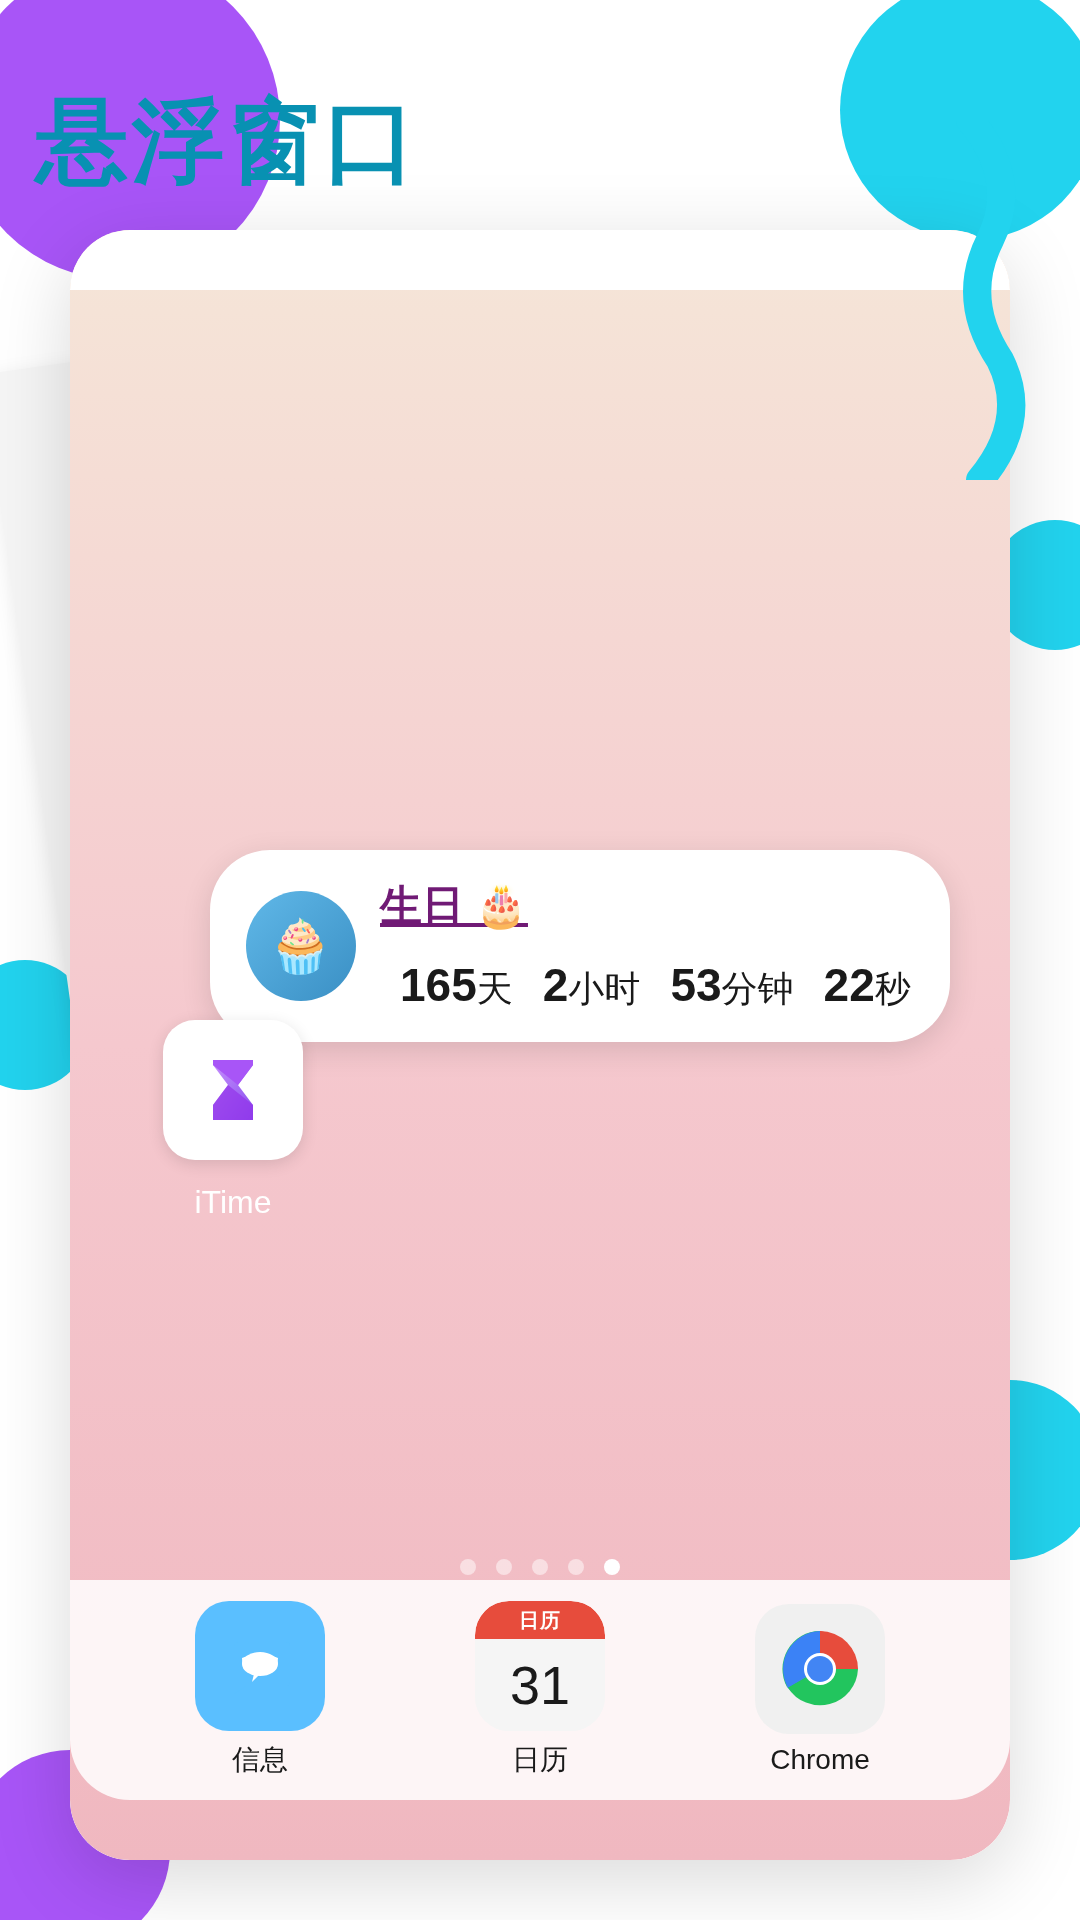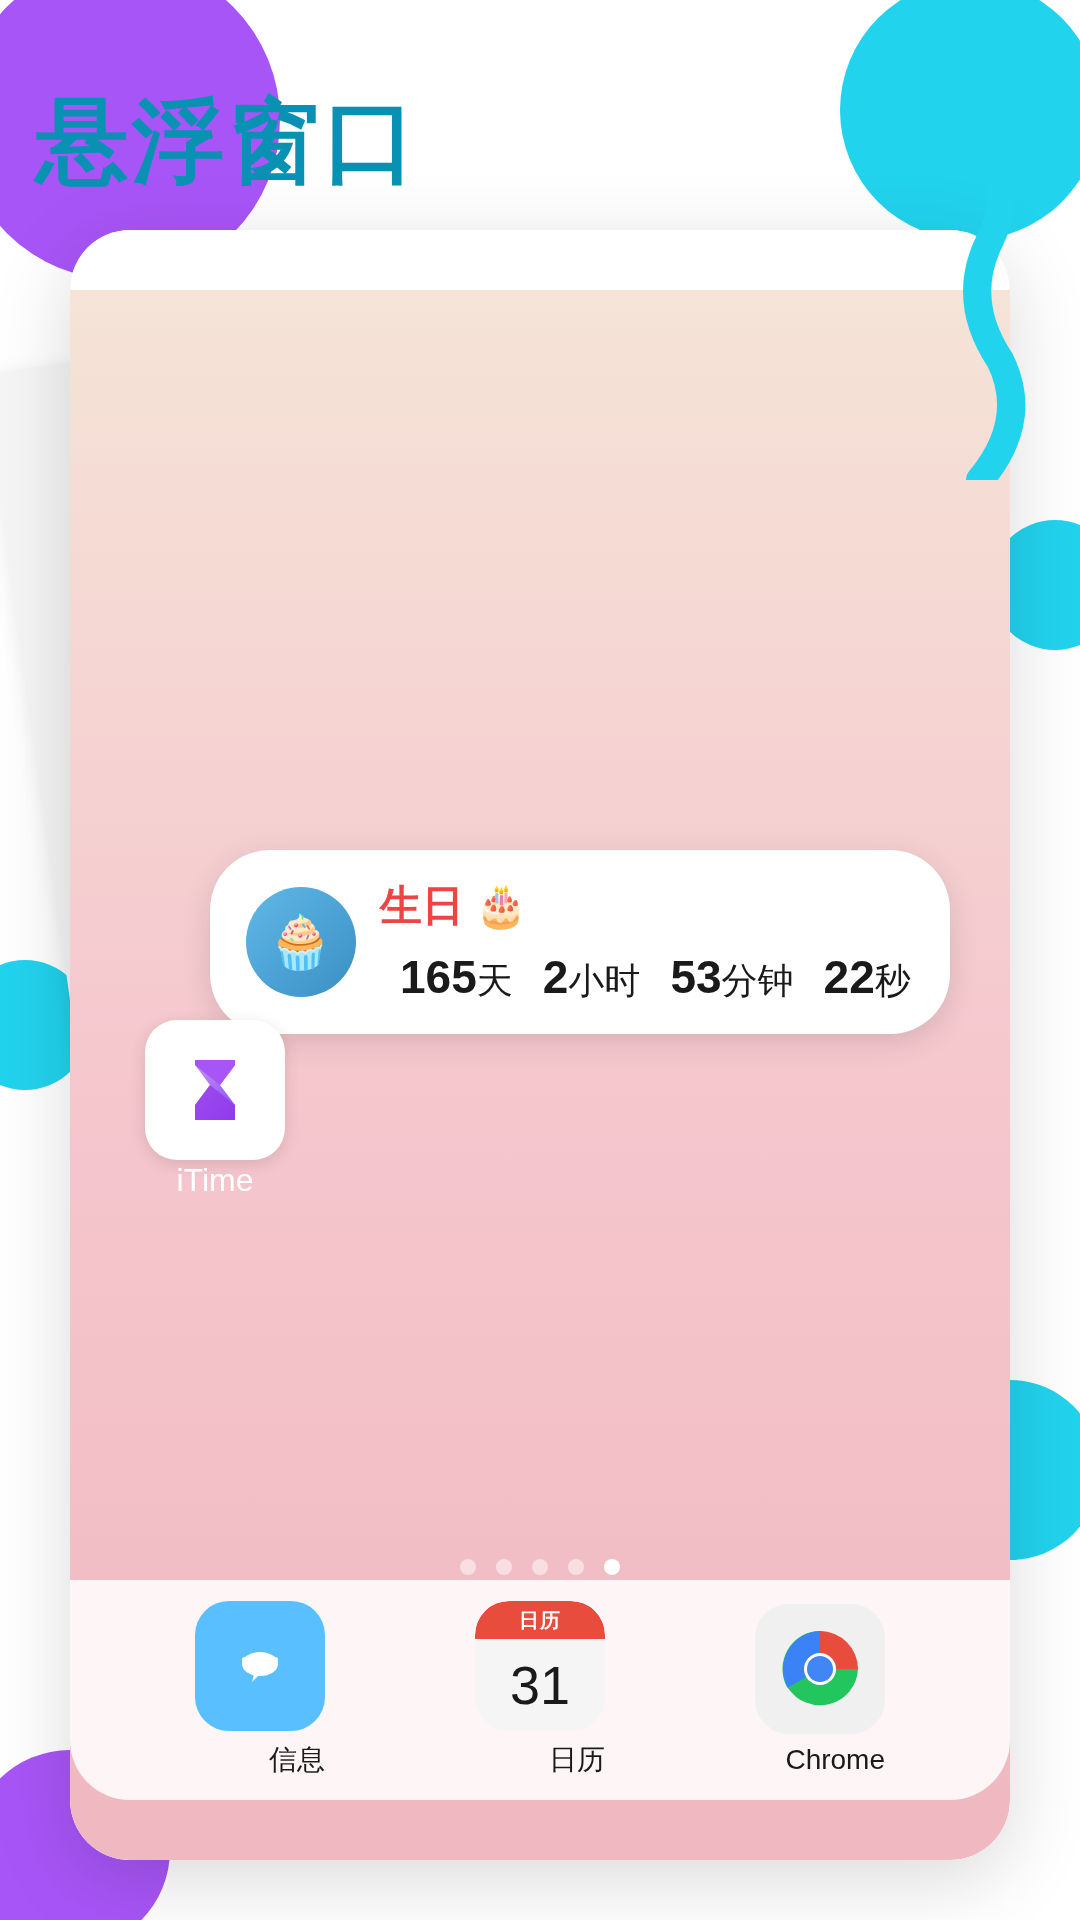--- a/index.html
+++ b/index.html
@@ -176,46 +176,47 @@
       font-size: 52px;
     }
 
     .widget-text {
       flex: 1;
     }
 
     .widget-title {
       font-size: 42px;
       font-weight: 600;
-      color: #ef4444;
-      margin-bottom: 16px;
+      color: #701a75;
+      margin-bottom: 24px;
+      text-decoration: underline;
     }
 
     .widget-countdown {
       font-size: 36px;
       font-weight: 500;
       color: #1a1a1a;
     }
 
     .widget-countdown .highlight {
       font-size: 46px;
       font-weight: 700;
       color: #1a1a1a;
       margin-left: 20px;
     }
 
     
     .itime-icon {
       position: absolute;
       top: 790px;
-      left: 75px;
+      left: 93px;
       display: flex;
       flex-direction: column;
       align-items: center;
-      gap: 2px;
+      gap: 24px;
     }
 
     .app-icon {
       width: 140px;
       height: 140px;
       border-radius: 32px;
       background: #ffffff;
       display: flex;
       align-items: center;
       justify-content: center;
@@ -266,21 +267,21 @@
       border-radius: 0 0 60px 60px;
       display: flex;
       align-items: center;
       justify-content: space-around;
       padding: 0 50px;
     }
 
     .dock-item {
       display: flex;
       flex-direction: column;
-      align-items: flex-end;
+      align-items: center;
       gap: 10px;
     }
 
     .dock-app-icon {
       width: 130px;
       height: 130px;
       border-radius: 34px;
       display: flex;
       align-items: center;
       justify-content: center;

